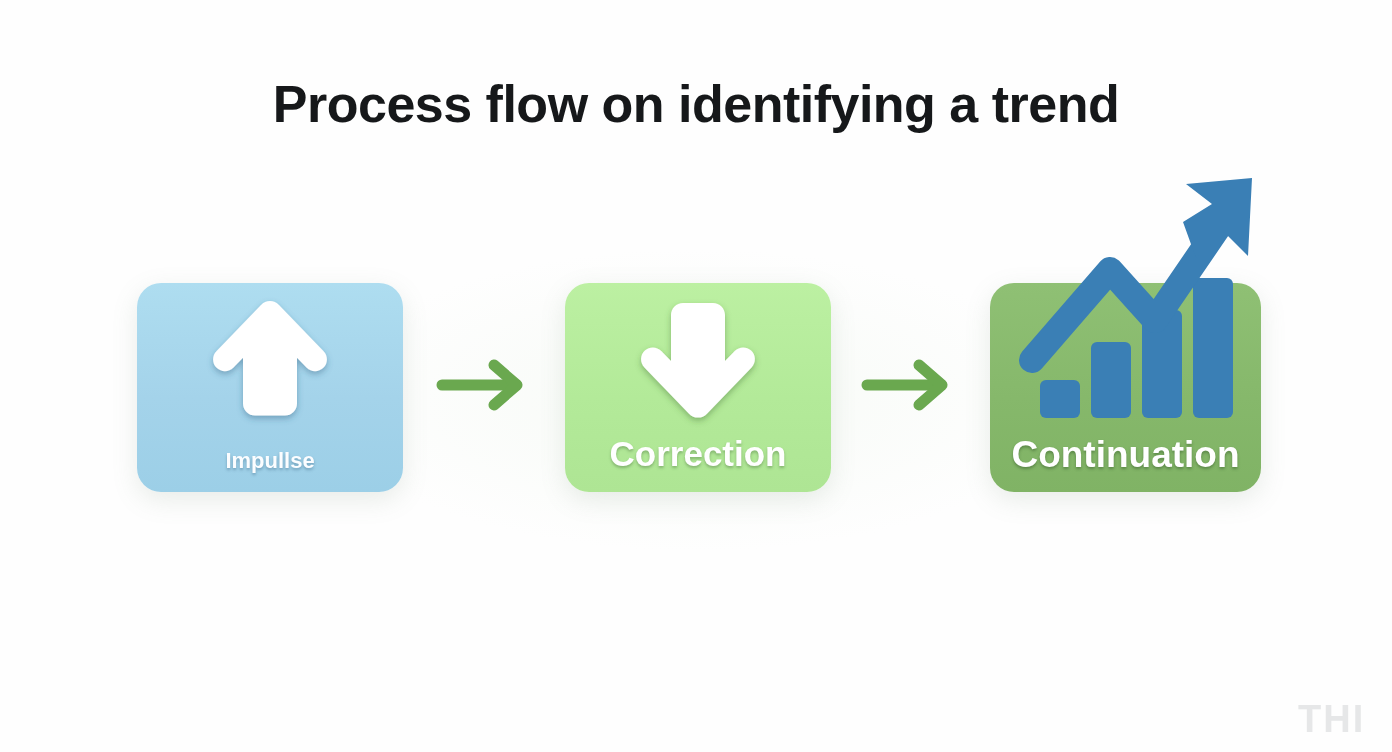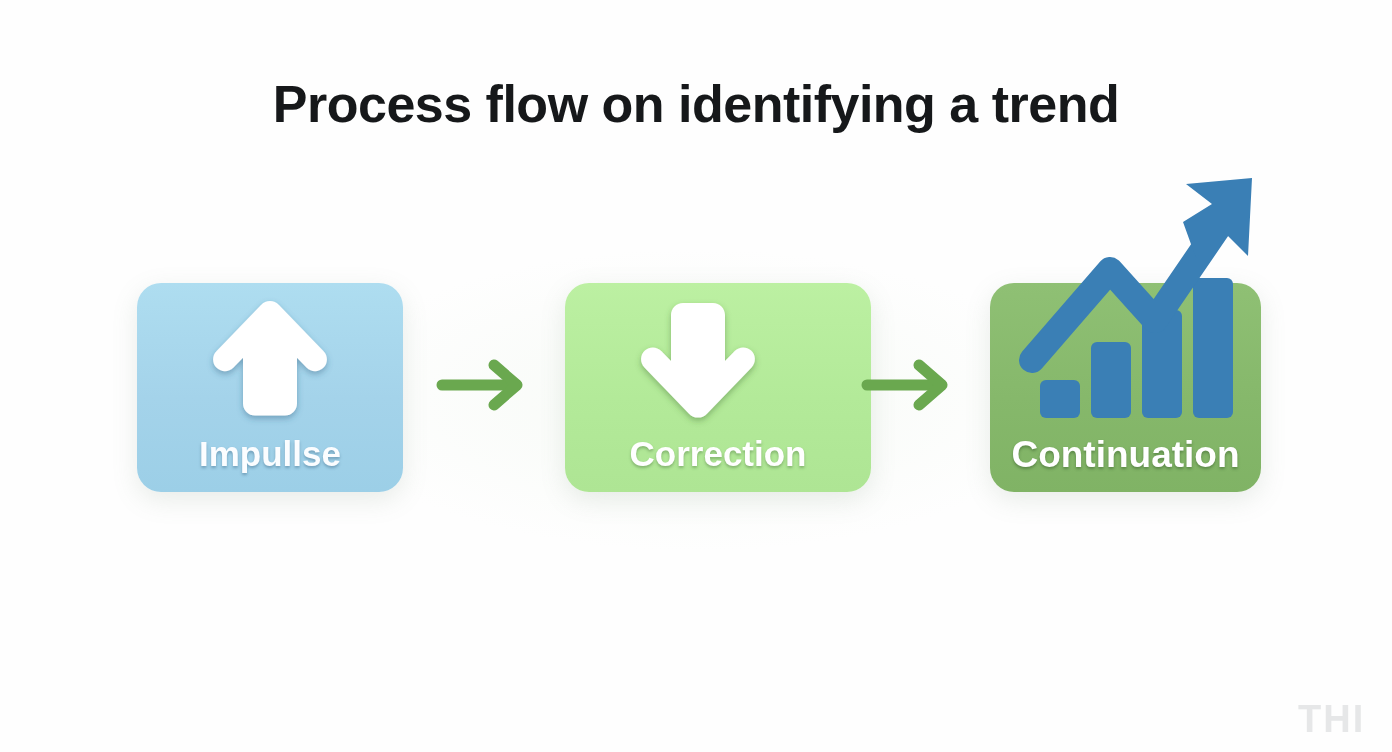--- a/index.html
+++ b/index.html
@@ -58,33 +58,32 @@
   
   #card-impulse {
     left: 137px;
     top: 283px;
     width: 266px;
     height: 209px;
     background: linear-gradient(180deg, #aeddf0 0%, #a4d3ea 55%, #9ccfe7 100%);
   }
   #card-impulse .card-label {
     bottom: 18px;
-    font-size: 35px;
+    font-size: 22px;
     color: #fbfdff;
     text-shadow: 0 2px 3px rgba(40,80,110,0.38);
   }
 
   
   #card-correction {
     left: 565px;
     top: 283px;
     width: 266px;
     height: 209px;
     background: linear-gradient(180deg, #bcf0a2 0%, #b3ea99 55%, #aee594 100%);
-    padding-left: 40px;
   }
   #card-correction .card-label {
     bottom: 18px;
     font-size: 35px;
     text-shadow: 0 2px 3px rgba(60,100,50,0.40);
   }
 
   
   #card-continuation {
     left: 990px;

